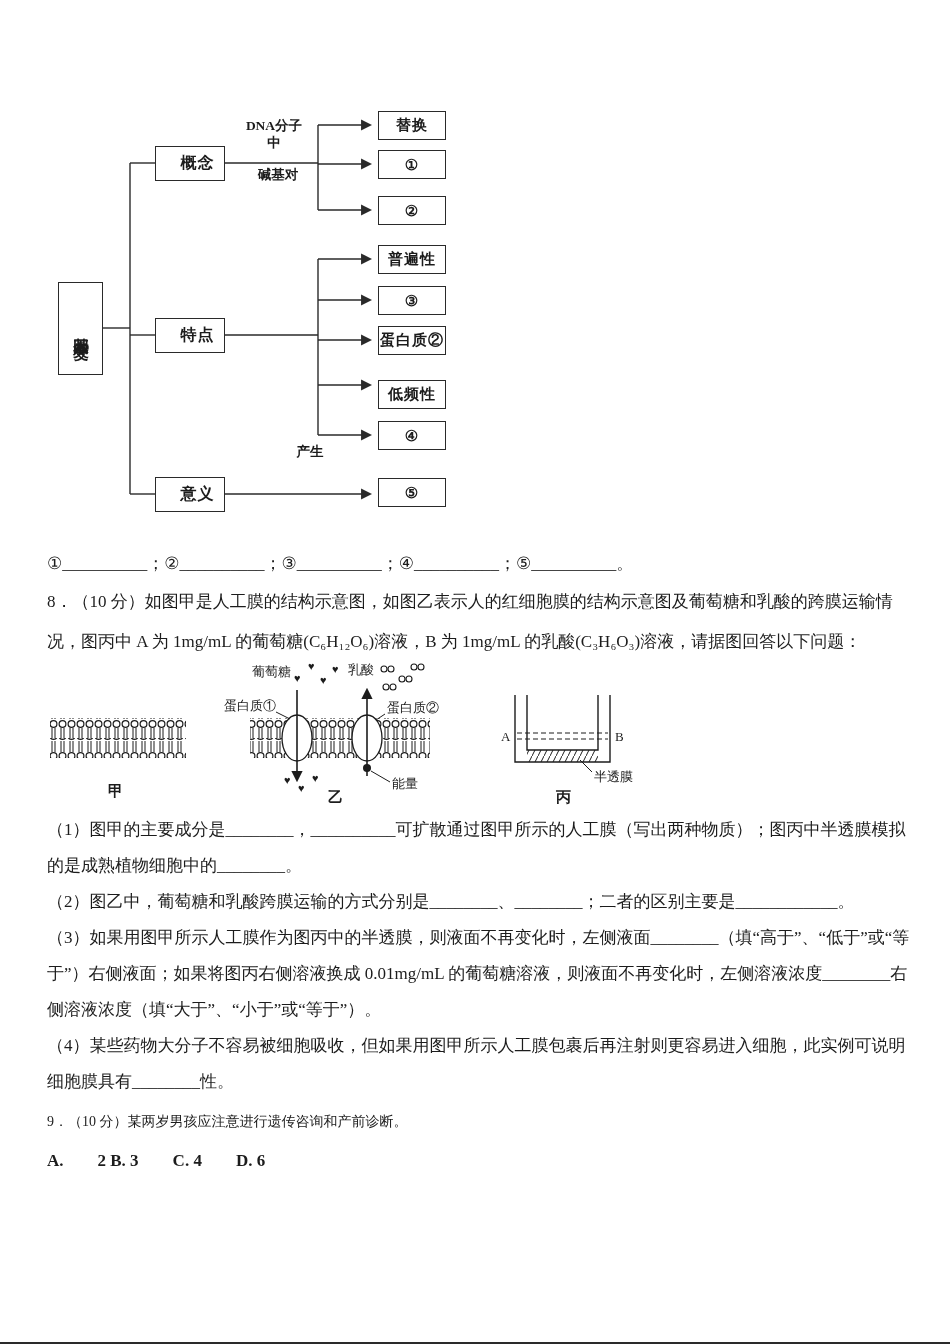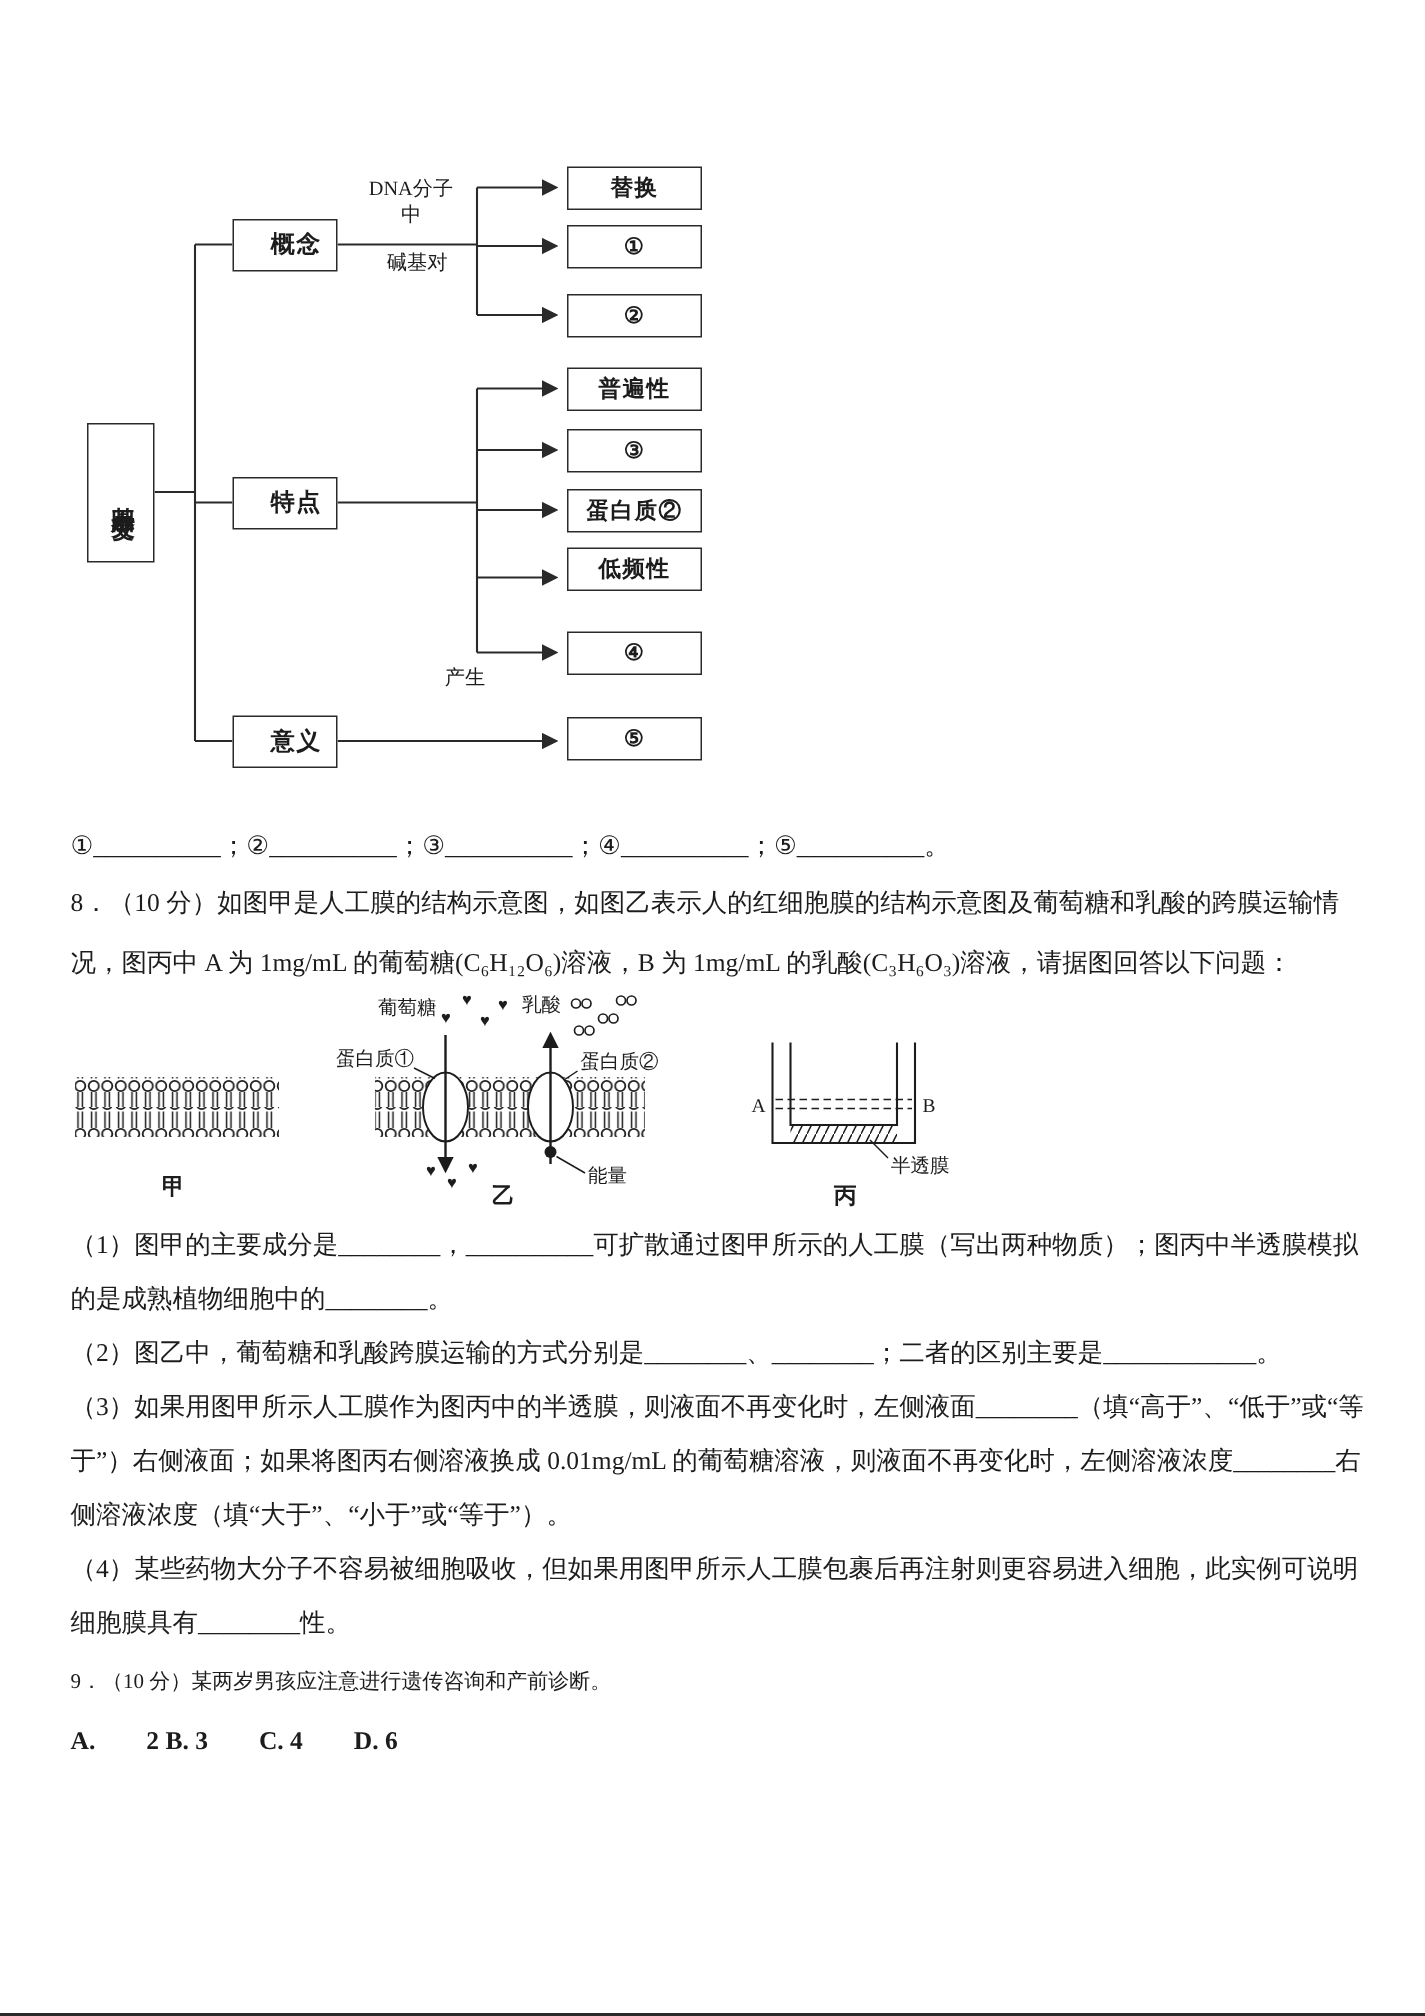--- a/index.html
+++ b/index.html
@@ -8,22 +8,22 @@
   .page { position:relative; width:950px; height:1344px; background:#fff; overflow:hidden;
           border-bottom:2px solid #2a2a2a; }
   
   .fc-lines { position:absolute; left:0; top:0; width:950px; height:540px; }
   .fc-box { position:absolute; border:1.5px solid #2a2a2a; background:#fff;
             display:flex; align-items:center; justify-content:center;
             font-size:16px; font-weight:600; letter-spacing:1px; }
   .fc-root { left:58px; top:282px; width:45px; height:93px;
              writing-mode:vertical-rl; text-orientation:upright; letter-spacing:2px; }
   .fc-branch { left:155px; width:70px; height:35px;padding-left:15px; }
-  .fc-leaf { left:378px; width:90px; height:29px; font-size:15px; }
-  .fc-edge { position:absolute; font-size:13.5px; font-weight:400; text-align:center; line-height:1.25; }
+  .fc-leaf { left:378px; width:68px; height:29px; font-size:15px; }
+  .fc-edge { position:absolute; font-size:13.5px; font-weight:700; text-align:center; line-height:1.25; }
   .fc-edge-dna { left:244px; top:118px; width:60px; }
   .fc-edge-base { left:250px; top:167px; width:56px; }
   .fc-edge-produce { left:288px; top:444px; width:44px; }
   
   .content-top { position:absolute; left:47px; top:546px; width:864px; }
   .fill-line { font-size:17px; line-height:36px; }
   .q8-intro { font-size:17px; line-height:40px; margin-top:0; }
   .content-bottom { position:absolute; left:47px; top:812px; width:868px; }
   .q8-item { font-size:17px; line-height:36px; }
   .q9-line { font-size:14px; line-height:36px; margin-top:4px; }
@@ -79,21 +79,21 @@
   <div class="fc-edge fc-edge-dna">DNA分子中</div>
   <div class="fc-edge fc-edge-base">碱基对</div>
   <div class="fc-edge fc-edge-produce">产生</div>
 
   <div class="fc-box fc-leaf" style="top:111px">替换</div>
   <div class="fc-box fc-leaf" style="top:150px">①</div>
   <div class="fc-box fc-leaf" style="top:196px">②</div>
   <div class="fc-box fc-leaf" style="top:245px">普遍性</div>
   <div class="fc-box fc-leaf" style="top:286px">③</div>
   <div class="fc-box fc-leaf" style="top:326px">蛋白质②</div>
-  <div class="fc-box fc-leaf" style="top:365px">低频性</div>
+  <div class="fc-box fc-leaf" style="top:380px">低频性</div>
   <div class="fc-box fc-leaf" style="top:421px">④</div>
   <div class="fc-box fc-leaf" style="top:478px">⑤</div>
 
   <div class="content-top">
     <p class="fill-line">①__________；②__________；③__________；④__________；⑤__________。</p>
     <p class="q8-intro">8．（10 分）如图甲是人工膜的结构示意图，如图乙表示人的红细胞膜的结构示意图及葡萄糖和乳酸的跨膜运输情况，图丙中 A 为 1mg/mL 的葡萄糖(C₆H₁₂O₆)溶液，B 为 1mg/mL 的乳酸(C₃H₆O₃)溶液，请据图回答以下问题：</p>
   </div>
 
   <svg class="diagram" viewBox="0 0 660 150">
     <defs>

